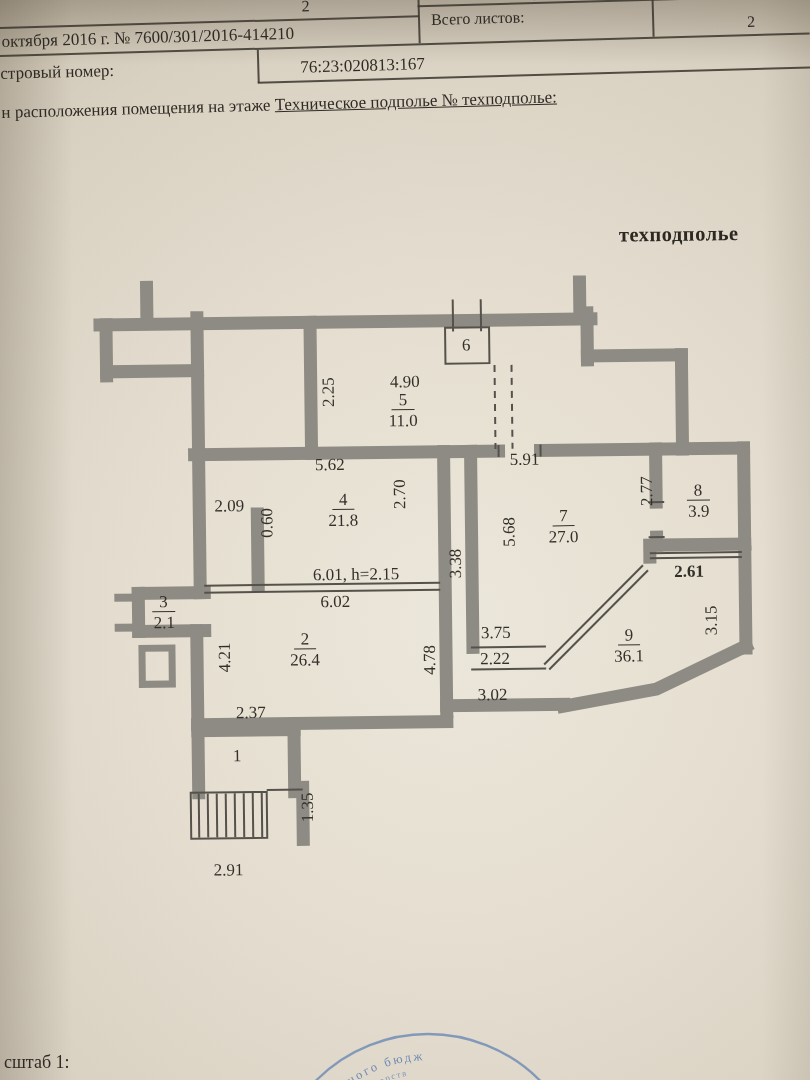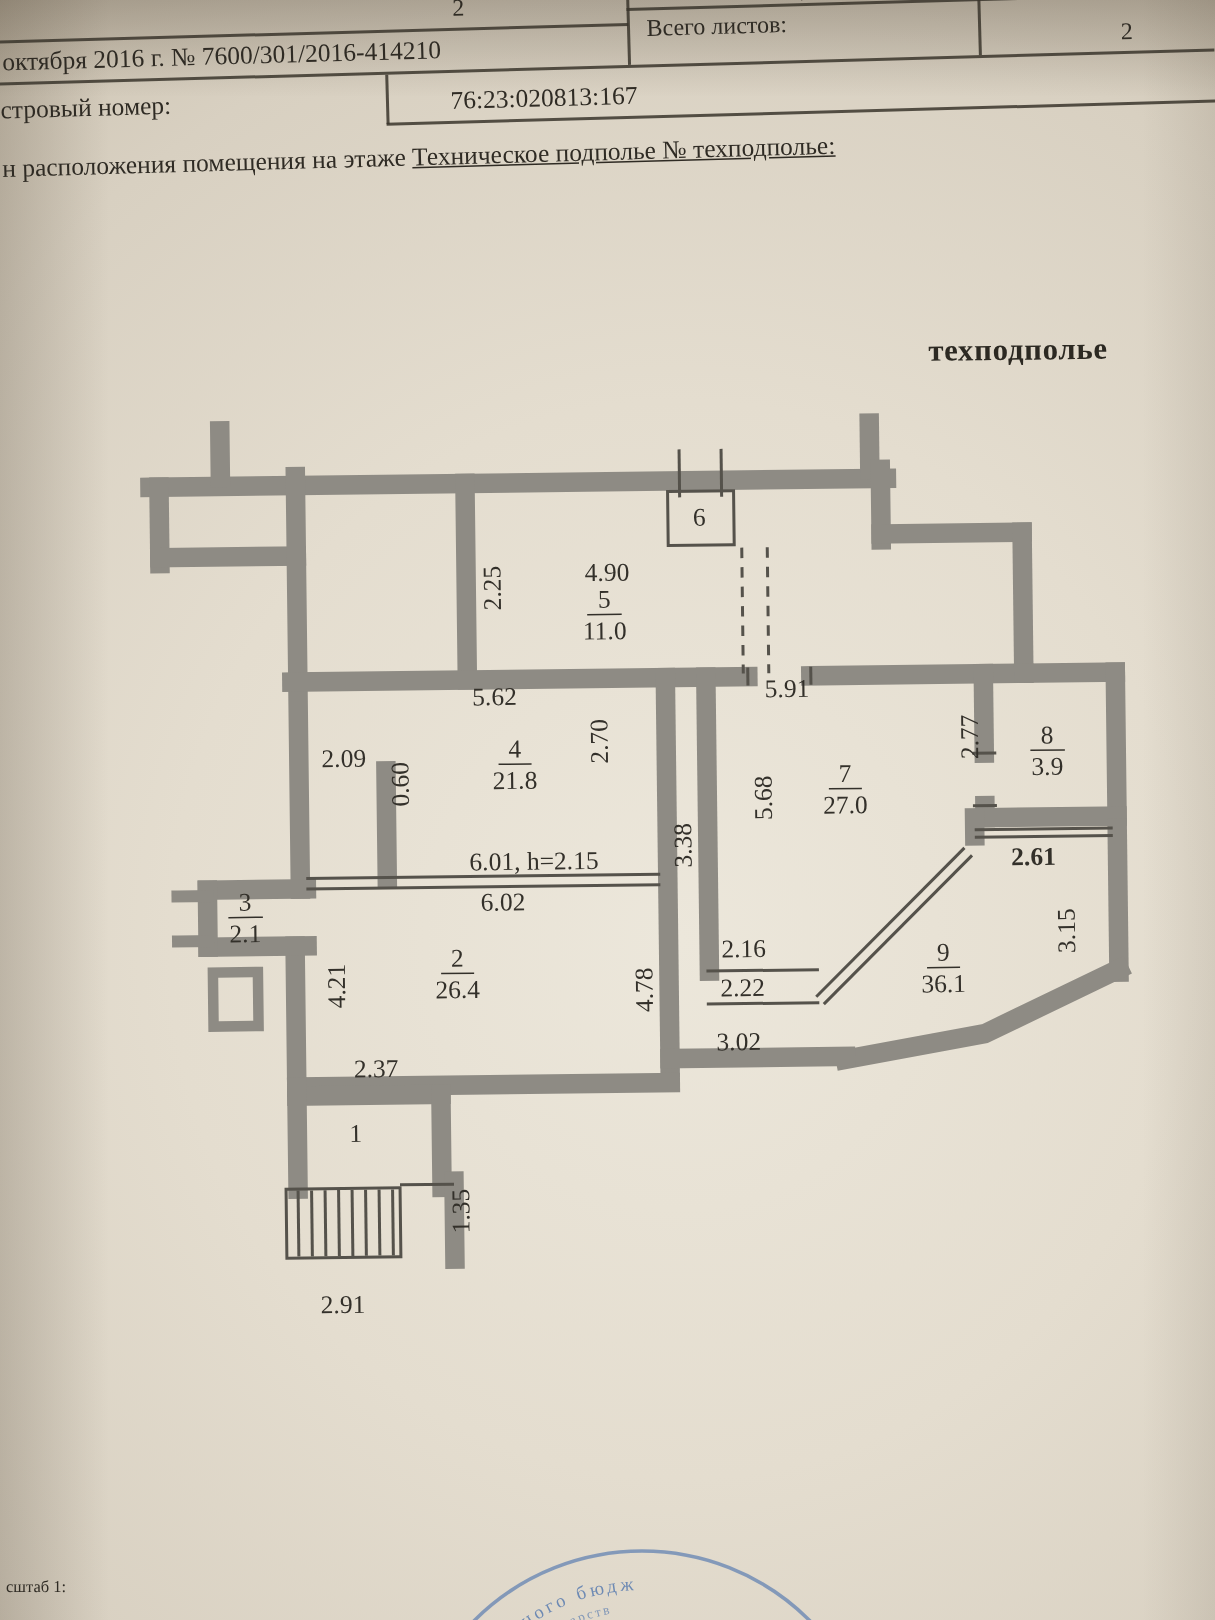--- a/index.html
+++ b/index.html
@@ -18,23 +18,23 @@
   .t12{font-size:12px;} .t16{font-size:16px;} .t17{font-size:17px;}
   .underl{text-decoration:underline;}
   .plan-title{position:absolute;font-weight:bold;font-size:20.5px;letter-spacing:.5px;color:#2c2922;}
   .plan-svg{position:absolute;left:0;top:-140px;}
   .labels{position:absolute;left:0;top:-140px;width:810px;height:1080px;}
   .dim{position:absolute;transform:translate(-50%,-50%);font-size:17px;color:#33302a;white-space:nowrap;}
   .dim.vert{transform:translate(-50%,-50%) rotate(-90deg);}
   .room{position:absolute;transform:translate(-50%,0);text-align:center;font-size:17px;color:#33302a;line-height:19px;}
   .room .num{display:inline-block;padding:0 7px;}
   .room.frac .num{border-bottom:1.4px solid #33302a;}
-  .room .area{display:block;margin-top:1px;}
+  .room .area{display:block;margin-top:1px;text-align:right;}
   .stamp{position:absolute;left:0;top:0;width:810px;height:1080px;pointer-events:none;}
-  .scale{position:absolute;left:4px;top:1052px;font-size:11px;}
+  .scale{position:absolute;left:4px;top:1052px;font-size:18px;}
 </style>
 </head>
 <body>
 
 <div class="page">
 
   <div class="tilt-head">
     <div class="hline" style="left:0;top:27px;width:420px;height:1.5px;"></div>
     <div class="vline" style="left:419px;top:0;width:1.5px;height:55px;"></div>
     <div class="hline" style="left:419px;top:17px;width:391px;height:1.5px;"></div>
@@ -142,21 +142,21 @@
         <div class="dim" style="left: 230px; top: 504px;">2.09</div>
         <div class="dim vert" style="left: 268px; top: 521px;">0.60</div>
         <div class="dim vert" style="left: 401px; top: 494px;">2.70</div>
         <div class="dim vert" style="left: 510px; top: 533px;">5.68</div>
         <div class="dim vert" style="left: 648px; top: 494px;">2.77</div>
         <div class="dim vert" style="left: 456px; top: 564px;">3.38</div>
         <div class="dim" style="left: 356px; top: 574px;">6.01, h=2.15</div>
         <div class="dim" style="left: 335px; top: 601px;">6.02</div>
         <div class="dim vert" style="left: 224px; top: 655px;">4.21</div>
         <div class="dim vert" style="left: 429px; top: 660px;">4.78</div>
-        <div class="dim" style="left: 495px; top: 634px;">2.16</div>
+        <div class="dim" style="left: 495px; top: 634px;">3.75</div>
         <div class="dim" style="left: 494px; top: 660px;">2.22</div>
         <div class="dim" style="left: 491px; top: 696px;">3.02</div>
         <div class="dim" style="left: 689px; top: 575px; font-weight: bold;">2.61</div>
         <div class="dim vert" style="left: 711px; top: 624px;">3.15</div>
         <div class="dim" style="left: 249px; top: 711px;">2.37</div>
         <div class="dim vert" style="left: 305px; top: 806px;">1.35</div>
         <div class="dim" style="left: 225px; top: 856px; margin-top: 12px;">2.91</div>
         <div class="room frac" style="left: 405px; top: 390px;"><span class="num">5</span><span class="area">11.0</span></div>
         <div class="room frac" style="left: 344px; top: 489px;"><span class="num">4</span><span class="area">21.8</span></div>
         <div class="room frac" style="left: 564px; top: 508px;"><span class="num">7</span><span class="area">27.0</span></div>

